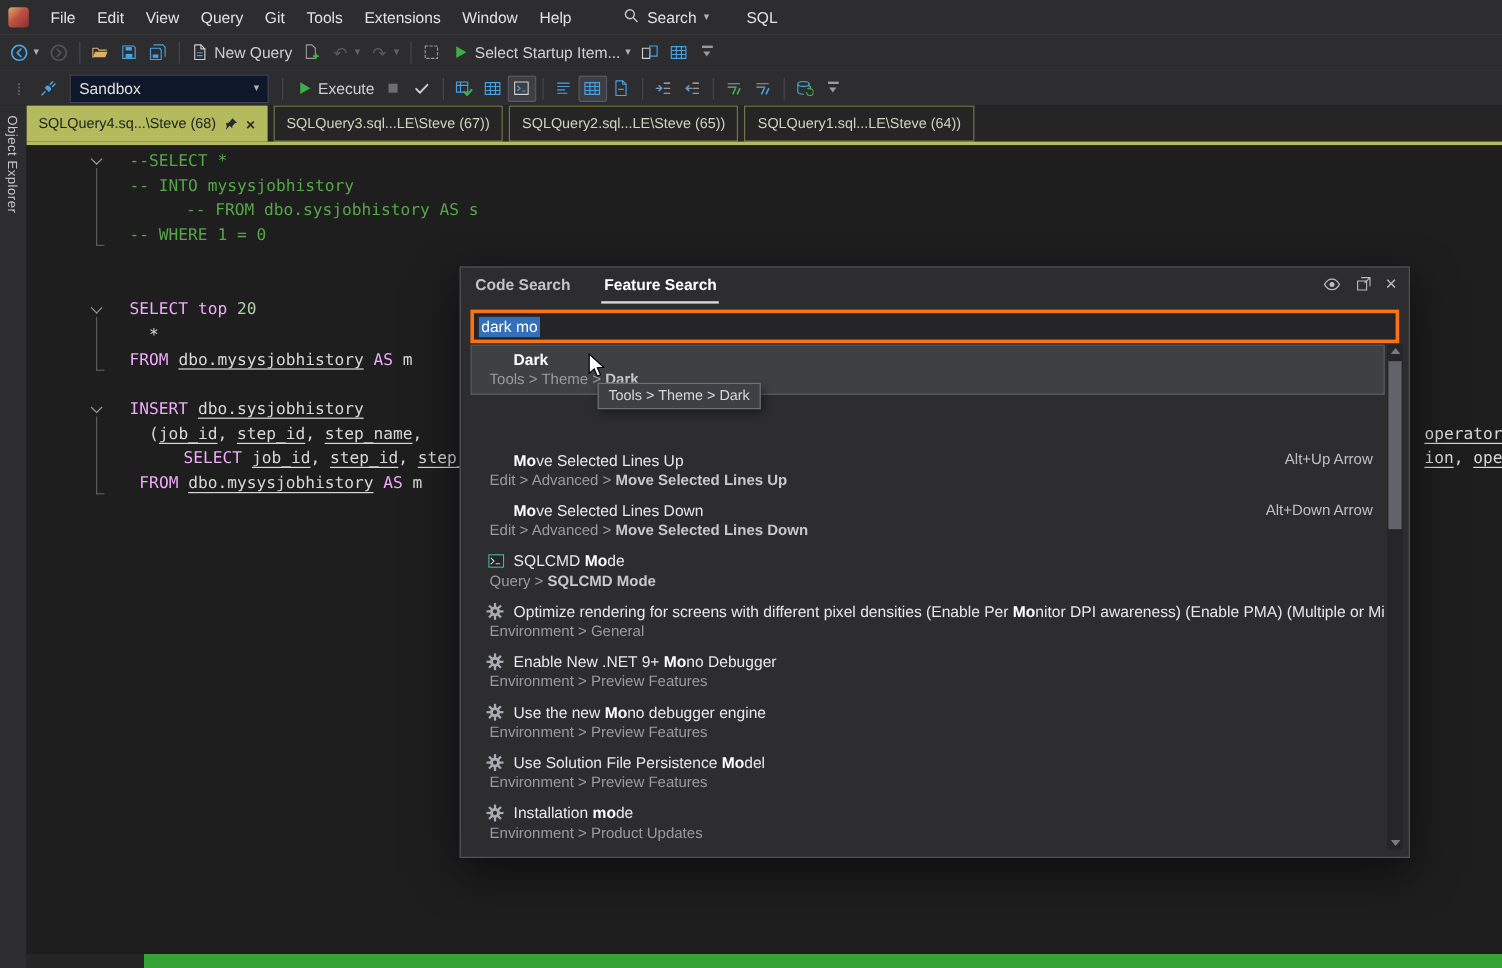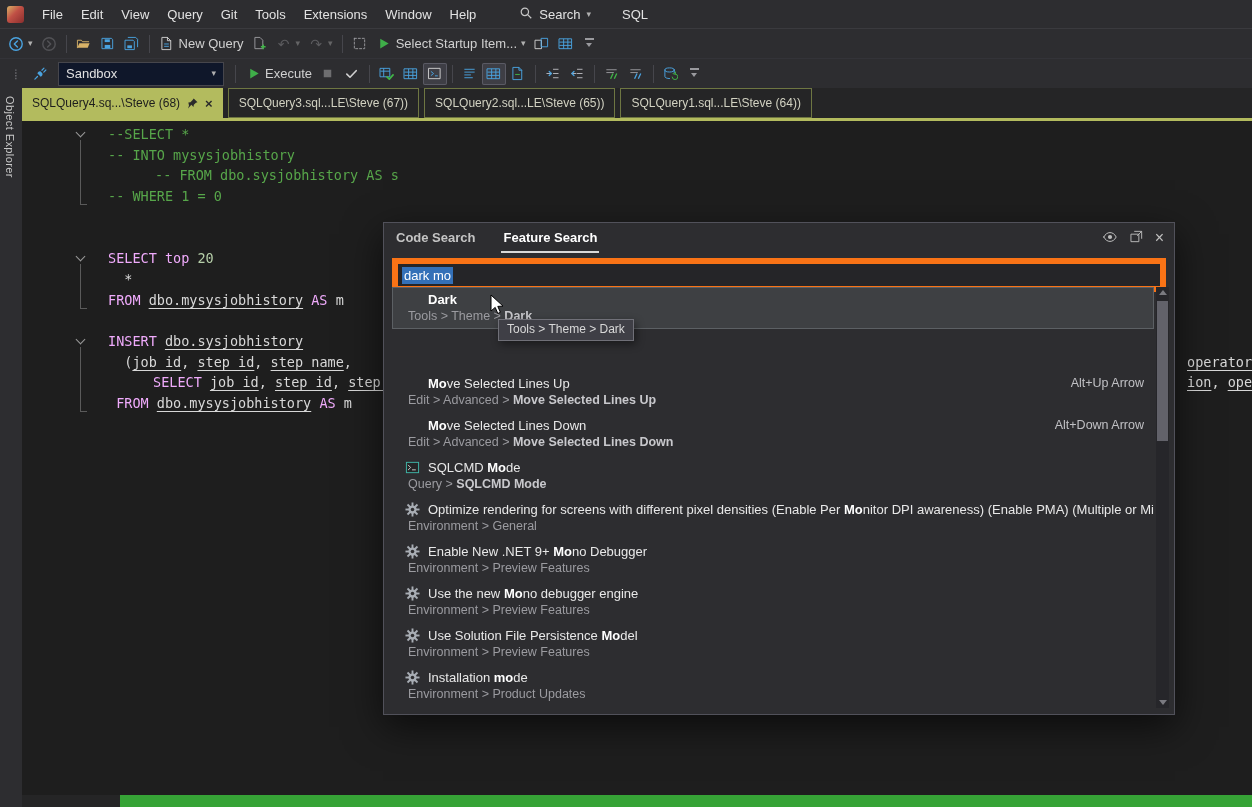--- a/index.html
+++ b/index.html
@@ -67,21 +67,21 @@
   .status-green{position:absolute;left:120px;right:0;top:0;bottom:0;background:#36a336;}
 
   
   .dialog{position:absolute;left:383px;top:222px;width:792px;height:493px;background:#2d2d30;
           border:1px solid #51515a;box-shadow:0 12px 36px rgba(0,0,0,.6);box-sizing:border-box;}
   .dlg-header{position:relative;height:30px;display:flex;padding-left:10px;gap:24px;}
   .dlg-tab{padding:7px 2px 5px 2px;color:#c4c4c4;font-weight:bold;font-size:13px;}
   .dlg-tab.active{color:#ffffff;border-bottom:2px solid #d9d9d9;padding-bottom:3px;}
   .dlg-icons{margin-left:auto;display:flex;align-items:center;gap:11px;padding-right:10px;color:#c0c0c0;}
   .dlg-close{font-size:16px;line-height:1;color:#c0c0c0;}
-  .dlg-input{margin:5px 8px 4px 8px;height:22px;background:#252528;border:6px solid #f97316;
+  .dlg-input{margin:5px 8px 4px 8px;height:22px;background:#252528;border:3px solid #f97316;
              display:flex;align-items:center;padding:0 4px;font-size:13px;color:#eee;}
   .dlg-input .sel{background:#3370b8;color:#fff;padding:1px 2px;}
   .dlg-results{position:absolute;left:8px;top:64px;width:762px;bottom:6px;overflow:hidden;}
   .res-row{position:absolute;left:0;width:100%;height:42px;box-sizing:border-box;}
   .res-row.selected{background:#3e4043;outline:1px solid #5c6064;outline-offset:-1px;}
   .res-icon{position:absolute;left:13px;top:5px;width:16px;height:16px;}
   .res-title{position:absolute;left:36px;top:5px;height:17px;color:#e8e8e8;font-size:13px;white-space:nowrap;}
   .res-title b{color:#ffffff;}
   .res-path{position:absolute;left:16px;top:22px;color:#9b9ba0;font-size:12.5px;white-space:nowrap;}
   .res-path b{color:#c8c8cc;}
@@ -473,21 +473,21 @@
         <div class="res-row" style="top: 84px;">
           <div class="res-title"><b>Mo</b><span>ve Selected Lines Up</span></div>
           <div class="res-path"><span>Edit &gt; Advanced &gt; </span><b>Move Selected Lines Up</b></div>
           <div class="res-shortcut">Alt+Up Arrow</div>
         </div>
         <div class="res-row" style="top: 126px;">
           <div class="res-title"><b>Mo</b><span>ve Selected Lines Down</span></div>
           <div class="res-path"><span>Edit &gt; Advanced &gt; </span><b>Move Selected Lines Down</b></div>
           <div class="res-shortcut">Alt+Down Arrow</div>
         </div>
-        <div class="res-row" style="top: 168px;">
+        <div class="res-row" style="top: 168px; text-align: center;">
           <span class="res-icon"><svg width="15" height="15" viewBox="0 0 16 16">
               <rect x="1.5" y="2.5" width="13" height="11" fill="#252526" stroke="#3fb6a8"></rect>
               <path d="M3.5 5.5 6 8 3.5 10.5" stroke-linecap="round" stroke-linejoin="round" fill="none" stroke="#d0d0d0"></path>
               <path d="M7.5 10.5h4" stroke="#d0d0d0"></path>
             </svg></span>
           <div class="res-title"><span>SQLCMD </span><b>Mo</b><span>de</span></div>
           <div class="res-path"><span>Query &gt; </span><b>SQLCMD Mode</b></div>
         </div>
         <div class="res-row" style="top: 210px;">
           <span class="res-icon"><svg width="15" height="15" viewBox="0 0 16 16">

